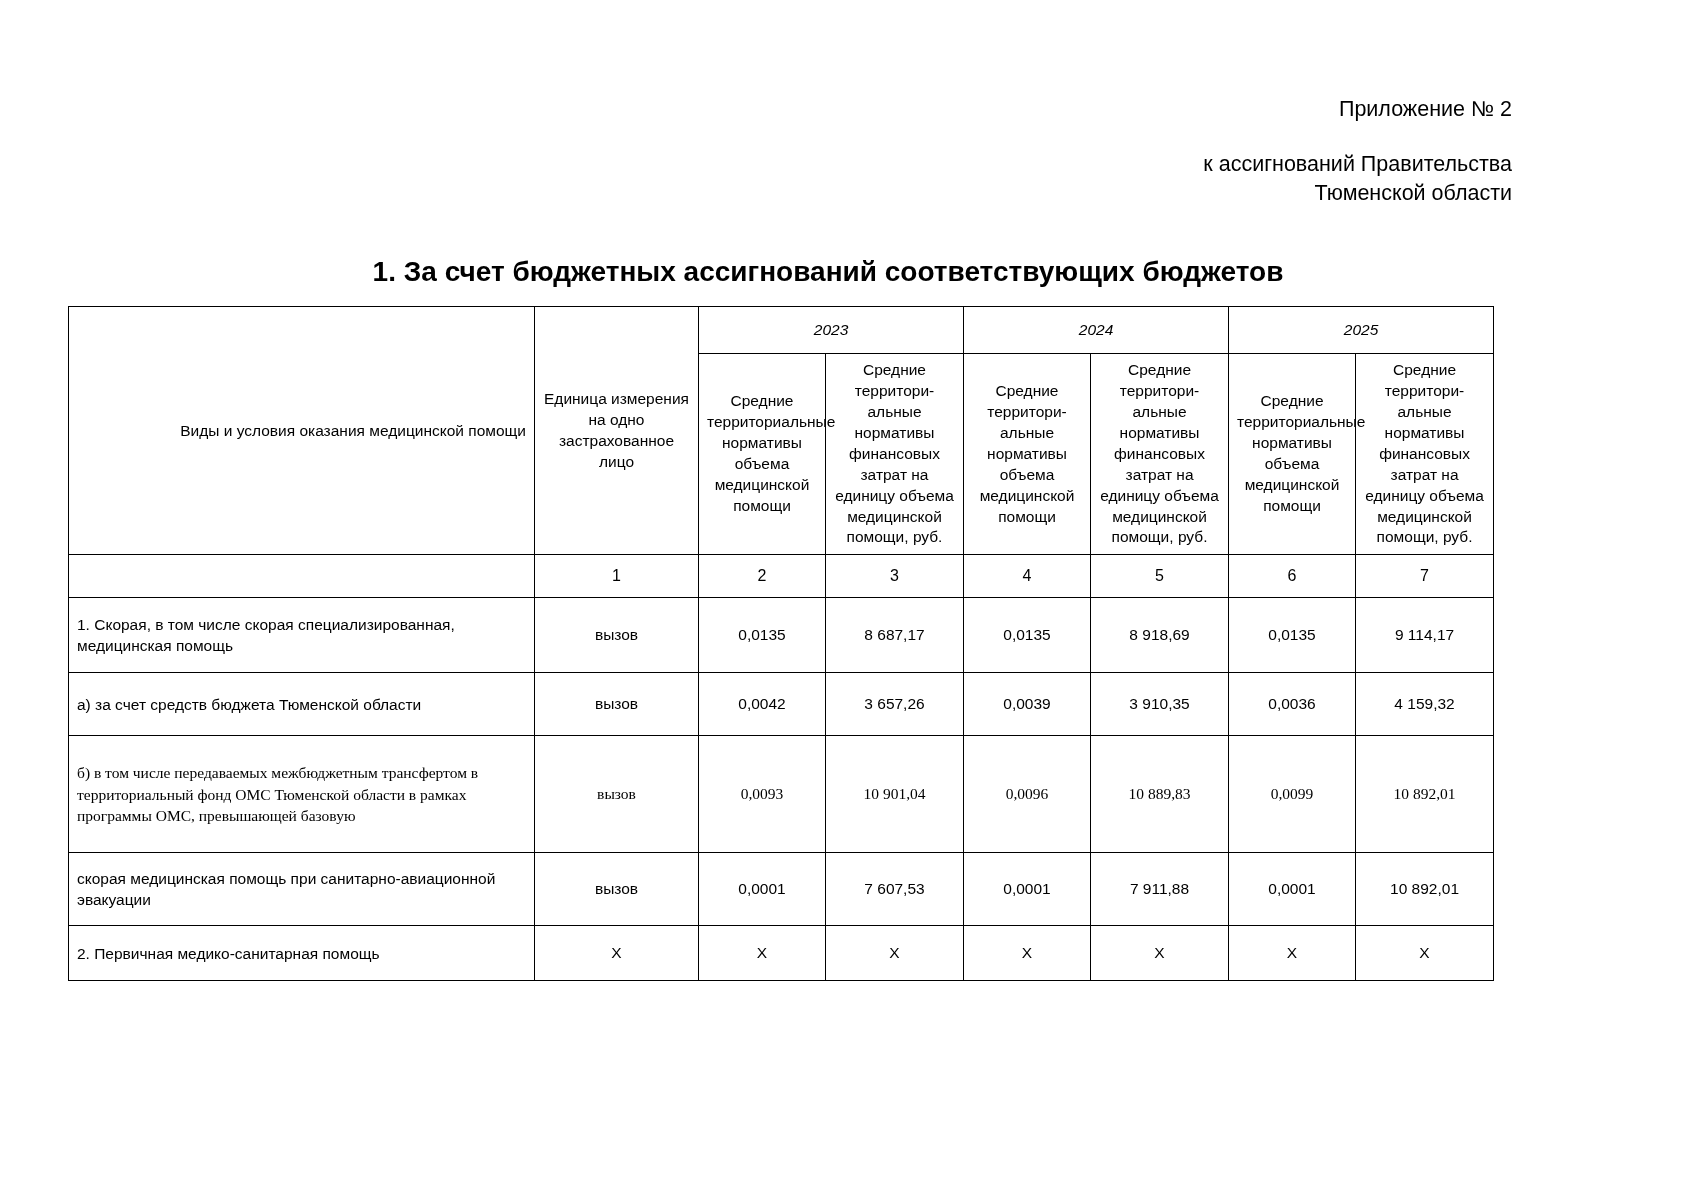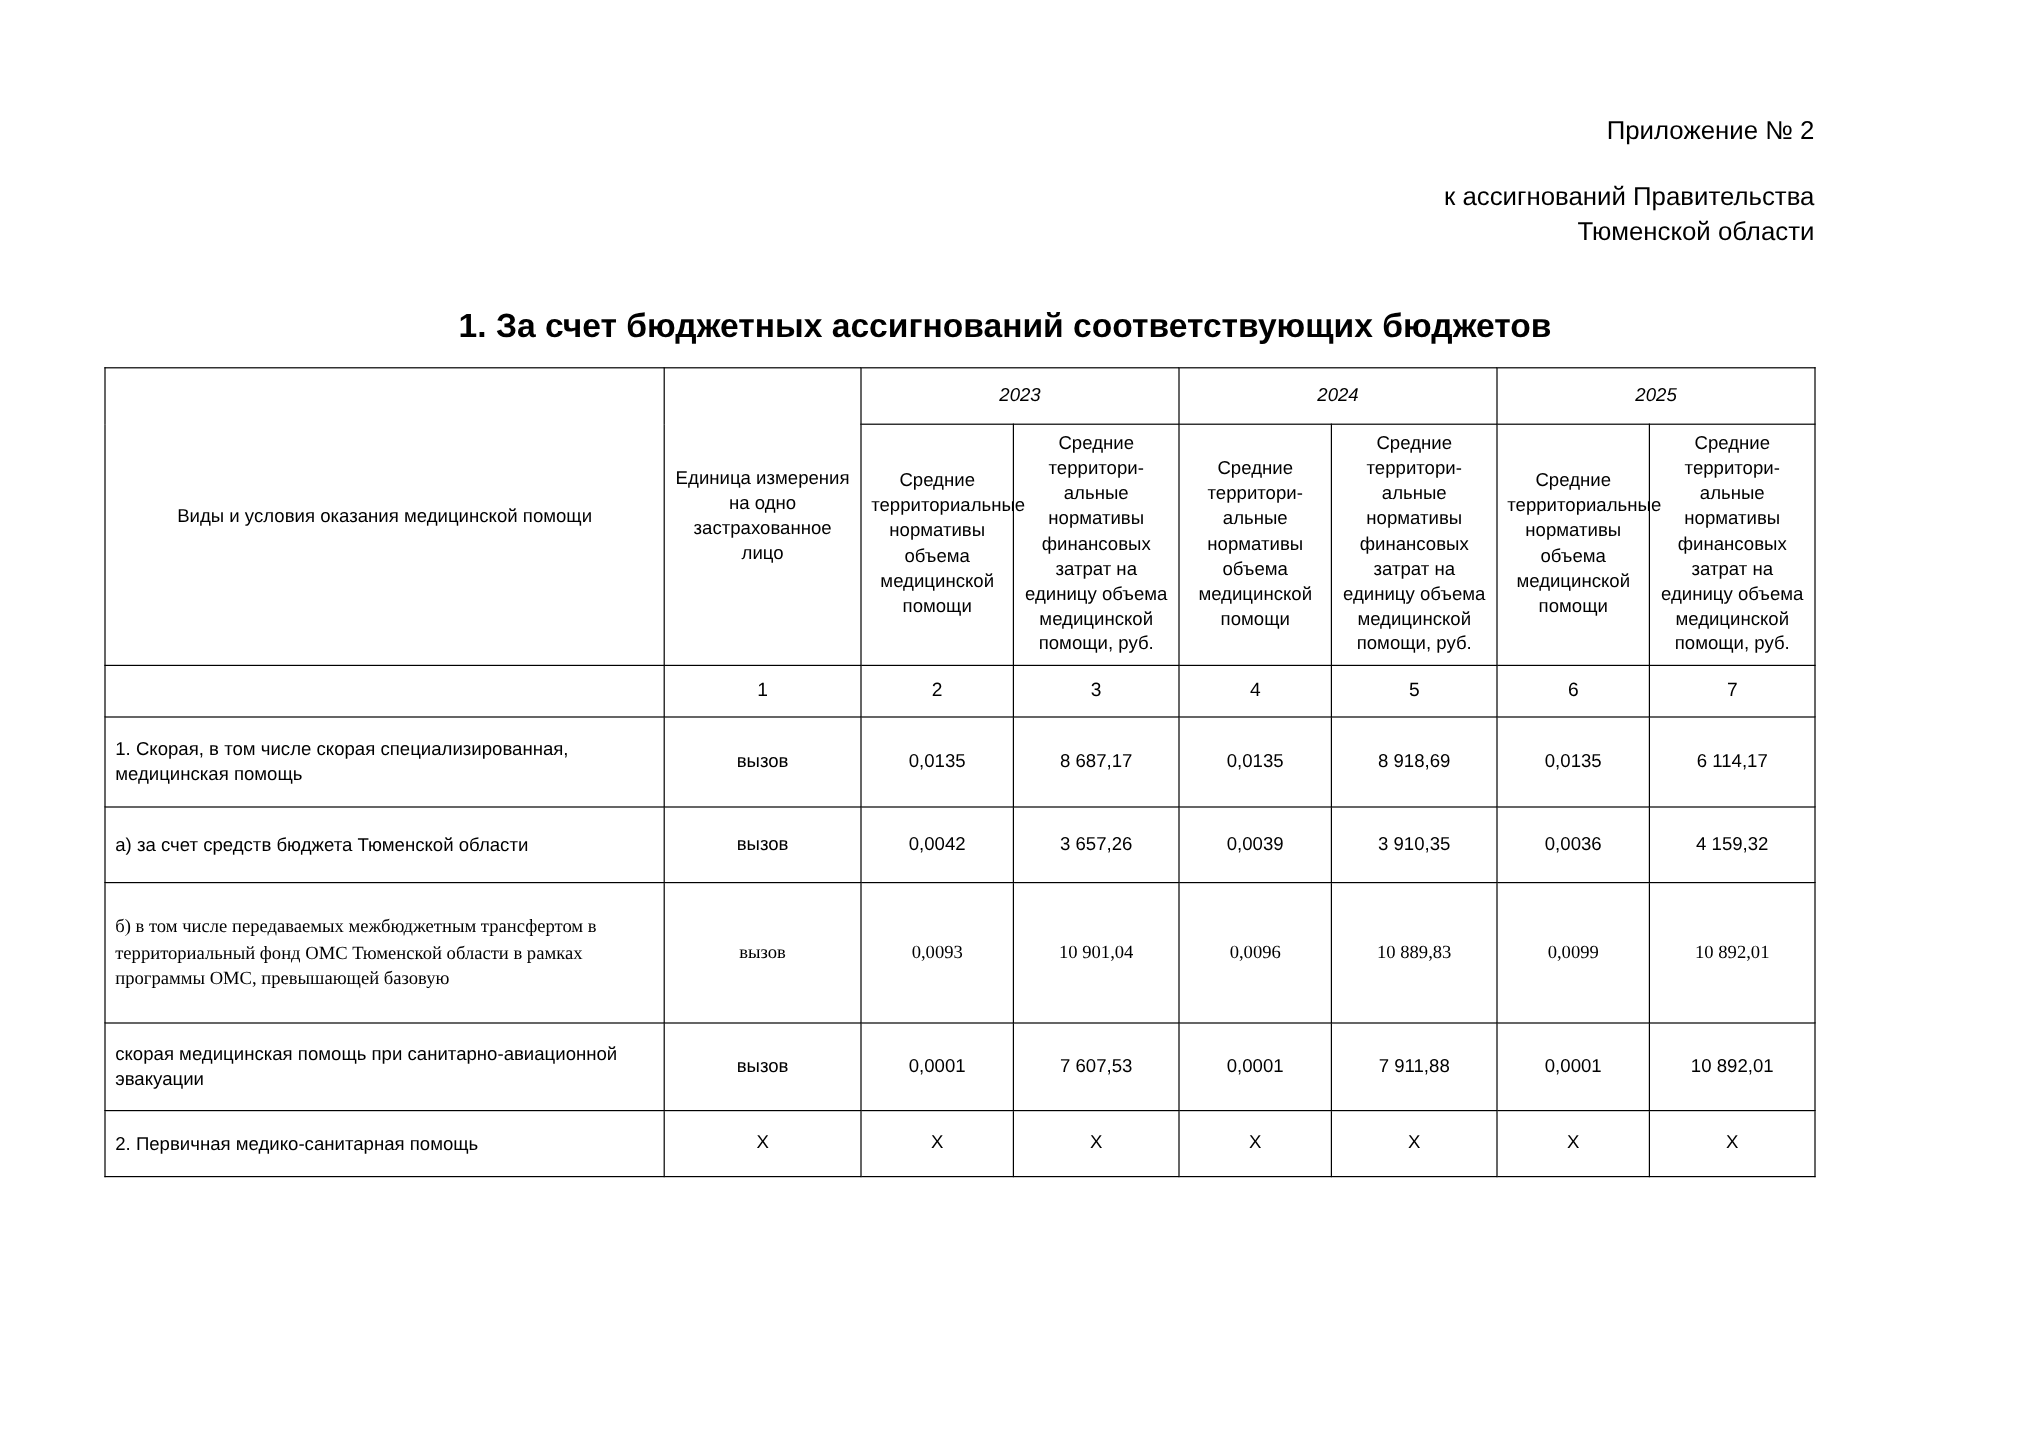--- a/index.html
+++ b/index.html
@@ -11,21 +11,21 @@
     width: 1697px;
     min-height: 1200px;
     font-family: "Liberation Sans", sans-serif;
     color: #000000;
   }
   .page {
     position: relative;
     width: 1697px;
     min-height: 1200px;
     box-sizing: border-box;
-    padding: 95px 185px 0 93px;
+    padding: 95px 185px 0 74px;
   }
 
   
   .doc-header {
     text-align: right;
     font-size: 21px;
     line-height: 1.35;
   }
   .doc-header .line-appendix {
     font-size: 21.5px;
@@ -69,21 +69,21 @@
   }
   
   col.c-name   { width: 466px; }
   col.c-unit   { width: 164px; }
   col.c-val    { width: 127px; }
   col.c-money  { width: 138px; }
 
   th.head-name {
     font-weight: bold;
     font-size: 16px;
-    text-align: center;
+    text-align: right;
     padding-left: 10px;
     vertical-align: middle;
   }
   th.head-unit {
     font-weight: bold;
     font-size: 16px;
     text-align: center;
     line-height: 1.35;
     vertical-align: top;
     padding-top: 10px;
@@ -188,21 +188,21 @@
       </tr>
 
       <tr class="r-1">
         <td class="cell-name">1. Скорая, в том числе скорая специализированная, медицинская помощь</td>
         <td class="cell-unit">вызов</td>
         <td class="cell-num">0,0135</td>
         <td class="cell-num">8 687,17</td>
         <td class="cell-num">0,0135</td>
         <td class="cell-num">8 918,69</td>
         <td class="cell-num">0,0135</td>
-        <td class="cell-num">6 114,17</td>
+        <td class="cell-num">9 114,17</td>
       </tr>
 
       <tr class="r-2">
         <td class="cell-name">а) за счет средств бюджета Тюменской области</td>
         <td class="cell-unit mid">вызов</td>
         <td class="cell-num">0,0042</td>
         <td class="cell-num">3 657,26</td>
         <td class="cell-num">0,0039</td>
         <td class="cell-num">3 910,35</td>
         <td class="cell-num">0,0036</td>

